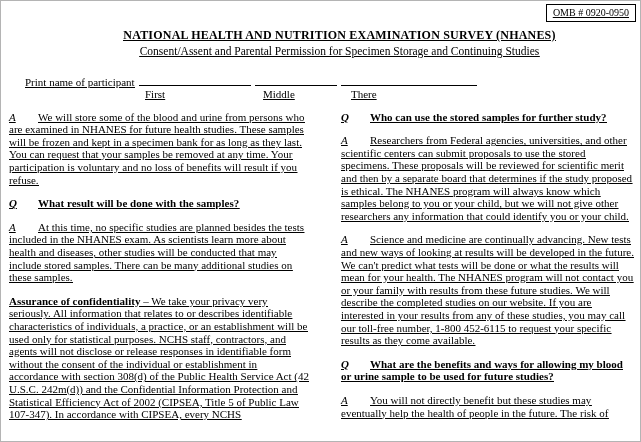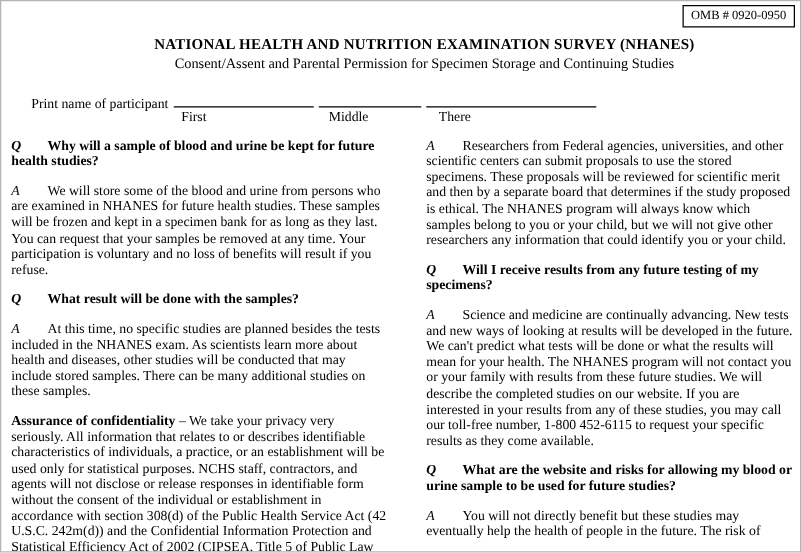--- a/index.html
+++ b/index.html
@@ -1,15 +1,15 @@
 <!DOCTYPE html>
 <html><head>
 <meta charset="utf-8">
 <style>
-  * { box-sizing: border-box; }
+  * { box-sizing: border-box; text-decoration: underline; }
   html, body { margin: 0; padding: 0; }
   body {
     width: 641px;
     height: 442px;
     background: #ffffff;
     font-family: "Liberation Serif", serif;
     font-size: 11px;
     color: #000000;
     overflow: hidden;
     position: relative;
@@ -106,29 +106,28 @@
     <div class="sublabels">
       <span class="sub f">First</span>
       <span class="sub m">Middle</span>
       <span class="sub l">There</span>
     </div>
   </div>
 
   <div class="columns">
 
     <div class="col left">
-      <p class="qa q"><span class="letter">Q</span><span>Why will a sample of blood and urine be kept for future health studies?</span></p>
       <p class="qa"><span class="letter">A</span><span>We will store some of the blood and urine from persons who are examined in NHANES for future health studies.  These samples will be frozen and kept in a specimen bank for as long as they last.  You can request that your samples be removed at any time.  Your participation is voluntary and no loss of benefits will result if you refuse.</span></p>
       <p class="qa q"><span class="letter">Q</span><span>What result will be done with the samples?</span></p>
       <p class="qa"><span class="letter">A</span><span>At this time, no specific studies are planned besides the tests included in the NHANES exam.  As scientists learn more about health and diseases, other studies will be conducted that may include stored samples. There can be many additional studies on these samples.</span></p>
       <p class="qa assurance"><span class="lead">Assurance of confidentiality</span><span> – We take your privacy very seriously.  All information that relates to or describes identifiable characteristics of individuals, a practice, or an establishment will be used only for statistical purposes.  NCHS staff, contractors, and agents will not disclose or release responses in identifiable form without the consent of the individual or establishment in accordance with section 308(d) of the Public Health Service Act (42 U.S.C. 242m(d)) and the Confidential Information Protection and Statistical Efficiency Act of 2002 (CIPSEA, Title 5 of Public Law 107-347).  In accordance with CIPSEA, every NCHS</span></p>
     </div>
 
     <div class="col right">
+      <p class="qa q"><span class="letter">Q</span><span>Who can use the stored samples for further study?</span></p>
       <p class="qa"><span class="letter">A</span><span>Researchers from Federal agencies, universities, and other scientific centers can submit proposals to use the stored specimens.  These proposals will be reviewed for scientific merit and then by a separate board that determines if the study proposed is ethical.  The NHANES program will always know which samples belong to you or your child, but we will not give other researchers any information that could identify you or your child.</span></p>
-      <p class="qa q"><span class="letter">Q</span><span>Will I receive results from any future testing of my specimens?</span></p>
       <p class="qa"><span class="letter">A</span><span>Science and medicine are continually advancing.  New tests and new ways of looking at results will be developed in the future.  We can't predict what tests will be done or what the results will mean for your health.  The NHANES program will not contact you or your family with results from these future studies.  We will describe the completed studies on our website.  If you are interested in your results from any of these studies, you may call our toll-free number, 1-800 452-6115 to request your specific results as they come available.</span></p>
-      <p class="qa q"><span class="letter">Q</span><span>What are the website and risks for allowing my blood or urine sample to be used for future studies?</span></p>
+      <p class="qa q"><span class="letter">Q</span><span>What are the benefits and ways for allowing my blood or urine sample to be used for future studies?</span></p>
       <p class="qa"><span class="letter">A</span><span>You will not directly benefit but these studies may eventually help the health of people in the future.  The risk of</span></p>
     </div>
 
   </div>
 </div>
 
 </body></html>

